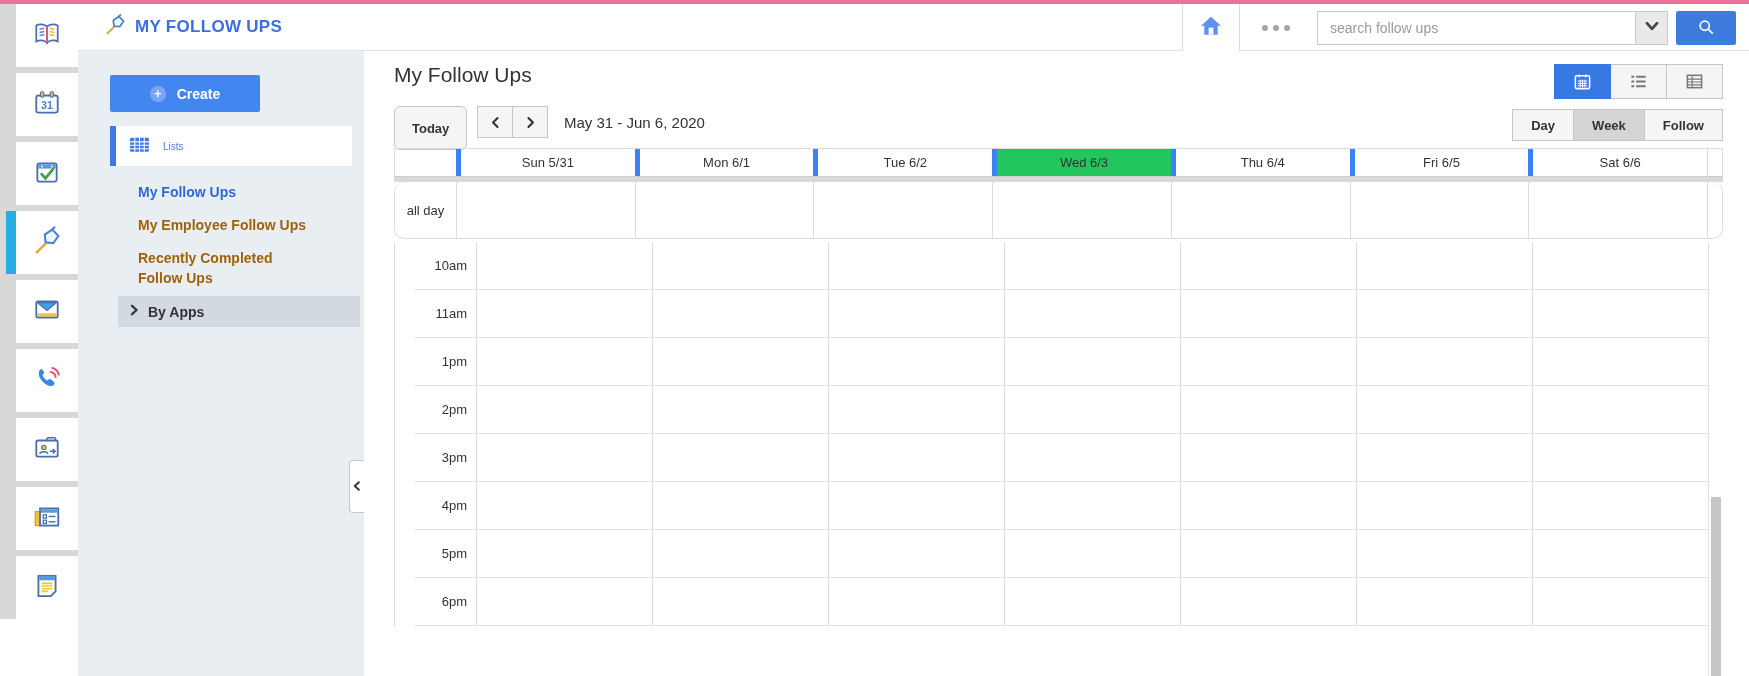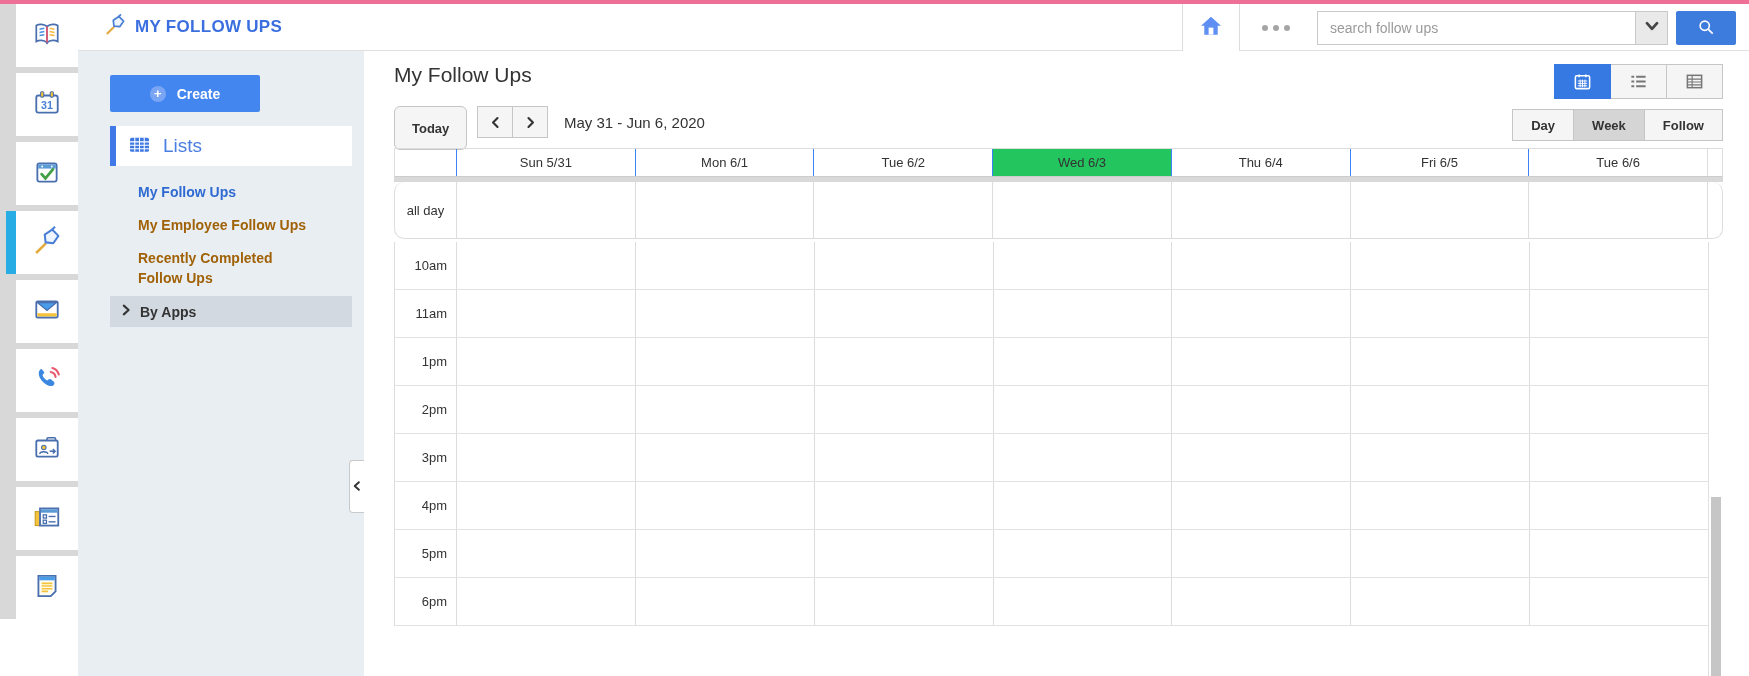--- a/index.html
+++ b/index.html
@@ -26,26 +26,26 @@
   .rail-cells { background:#d8d8d8; }
   .rail-cell { position:relative; margin-left:16px; height:63px; margin-bottom:6px; background:#fff; display:flex; align-items:center; justify-content:center; cursor:pointer; }
   .rail-cell:last-child { margin-bottom:0; }
   .rail-cell.active::before { content:""; position:absolute; left:-10px; top:0; width:10px; height:100%; background:#27ade4; }
 
   
   .sidebar { position:absolute; left:78px; top:51px; width:286px; bottom:0; background:#e9eef3; padding-top:24px; }
   .create-btn { margin-left:32px; width:150px; height:37px; background:#4486f0; border:none; border-radius:2px; color:#fff; font-weight:bold; font-size:14px; display:flex; align-items:center; justify-content:center; gap:11px; cursor:pointer; font-family:"Liberation Sans",sans-serif; }
   .plus-badge { width:16px; height:16px; border-radius:50%; background:#79a5f4; color:#fff; font-size:13px; line-height:15px; text-align:center; font-weight:bold; }
   .lists-row { margin:14px 0 0 32px; width:242px; height:40px; background:#fff; border-left:6px solid #4178e8; display:flex; align-items:center; gap:13px; padding-left:13px; cursor:pointer; }
-  .lists-row .lbl { color:#4a7ee0; font-size:19px; }
+  .lists-row .lbl { color:#4a7ee0; font-size:10px; }
   .side-items { margin:16px 0 0 60px; }
   .side-item { font-size:14px; font-weight:bold; color:#a16207; margin-bottom:13px; width:170px; line-height:20px; cursor:pointer; }
   .side-item.selected { color:#2e6ad1; }
   .side-item.wrap { margin-bottom:8px; }
-  .byapps-row { margin-left:32px; width:242px; height:31px; background:#d3d9e0; display:flex; align-items:center; gap:7px; padding-left:9px; cursor:pointer; }
+  .byapps-row { margin-left:40px; width:242px; height:31px; background:#d3d9e0; display:flex; align-items:center; gap:7px; padding-left:9px; cursor:pointer; }
   .byapps-row .lbl { font-size:14px; font-weight:bold; color:#333; }
 
   
   .collapse-handle { position:absolute; left:349px; top:460px; width:15px; height:53px; background:#fff; border:1px solid #c9c9c9; border-right:none; border-radius:4px 0 0 4px; display:flex; align-items:center; justify-content:center; cursor:pointer; z-index:15; }
 
   
   .main { position:absolute; left:364px; top:51px; right:0; bottom:0; background:#fff; }
   .main-title { position:absolute; left:30px; top:12px; font-size:21px; color:#333; }
 
   .btn { background:#f5f5f5; border:1px solid #c6c6c6; font-family:"Liberation Sans",sans-serif; font-size:13px; font-weight:bold; color:#333; cursor:pointer; }
@@ -61,30 +61,30 @@
   .viewgroup .btn.active { background:#3679e2; border-color:#3679e2; z-index:1; }
   .dwmgroup { position:absolute; right:26px; top:58px; display:flex; }
   .dwmgroup .btn { height:32px; padding:0 18px; }
   .dwmgroup .btn + .btn { margin-left:-1px; }
   .dwmgroup .btn.active { background:#d5d5d5; }
 
   
   .grid { position:absolute; left:30px; right:26px; top:97px; bottom:0; }
   .cal-head { display:flex; height:29px; border-top:1px solid #ddd; border-bottom:1px solid #ccc; border-left:1px solid #ddd; border-right:1px solid #ddd; }
   .cal-head .gut { width:61px; }
-  .cal-head .day { flex:1; border-left:1px solid #3b82f6; display:flex; align-items:center; justify-content:center; font-size:13px; color:#333; cursor:pointer; }
+  .cal-head .day { flex:1; border-left:5px solid #3b82f6; display:flex; align-items:center; justify-content:center; font-size:13px; color:#333; cursor:pointer; }
   .cal-head .day.today { background:#22c55e; }
   .cal-head .sp { width:15px; border-left:1px solid #ddd; }
   .band { height:5px; background:#d9d9d9; }
   .allday-row { display:flex; height:57px; border-bottom:1px solid #dcdcdc; border-left:1px solid #ddd; border-right:1px solid #ddd;border-radius:10px; }
   .allday-row .gut { width:61px; display:flex; align-items:center; justify-content:center; font-size:13px; color:#333; }
   .allday-row .cell { flex:1; border-left:1px solid #dcdcdc; cursor:pointer; }
   .allday-row .sp { width:15px; border-left:1px solid #dcdcdc; }
   .gapline { height:3px; }
-  .time-area { border-left:1px solid #ddd; }
+  .time-area { border-left:1px solid #ddd;padding-left:20px; }
   .time-row { display:flex; height:48px; border-bottom:1px solid #e2e2e2; }
   .time-row .gut { width:61px; display:flex; align-items:center; justify-content:flex-end; padding-right:9px; font-size:13px; color:#333; }
   .time-row .cell { flex:1; border-left:1px solid #dcdcdc; cursor:pointer; }
   .time-row .sp { width:15px; }
   .vscroll { position:absolute; top:94px; bottom:0; right:0; width:15px; background:#fff; border-left:1px solid #e0e0e0; }
   .vscroll .thumb { position:absolute; left:2px; right:2px; top:255px; bottom:0; background:#c6c6c6; cursor:pointer; }
 </style>
 </head>
 <body>
 
@@ -314,21 +314,21 @@
 
   <div class="grid">
     <div class="cal-head">
       <div class="gut"></div>
       <div class="day">Sun 5/31</div>
       <div class="day">Mon 6/1</div>
       <div class="day">Tue 6/2</div>
       <div class="day today">Wed 6/3</div>
       <div class="day">Thu 6/4</div>
       <div class="day">Fri 6/5</div>
-      <div class="day">Tue 6/6</div>
+      <div class="day">Sat 6/6</div>
       <div class="sp"></div>
     </div>
     <div class="band"></div>
     <div class="allday-row">
       <div class="gut">all day</div>
       <div class="cell"></div>
       <div class="cell"></div>
       <div class="cell"></div>
       <div class="cell"></div>
       <div class="cell"></div>

